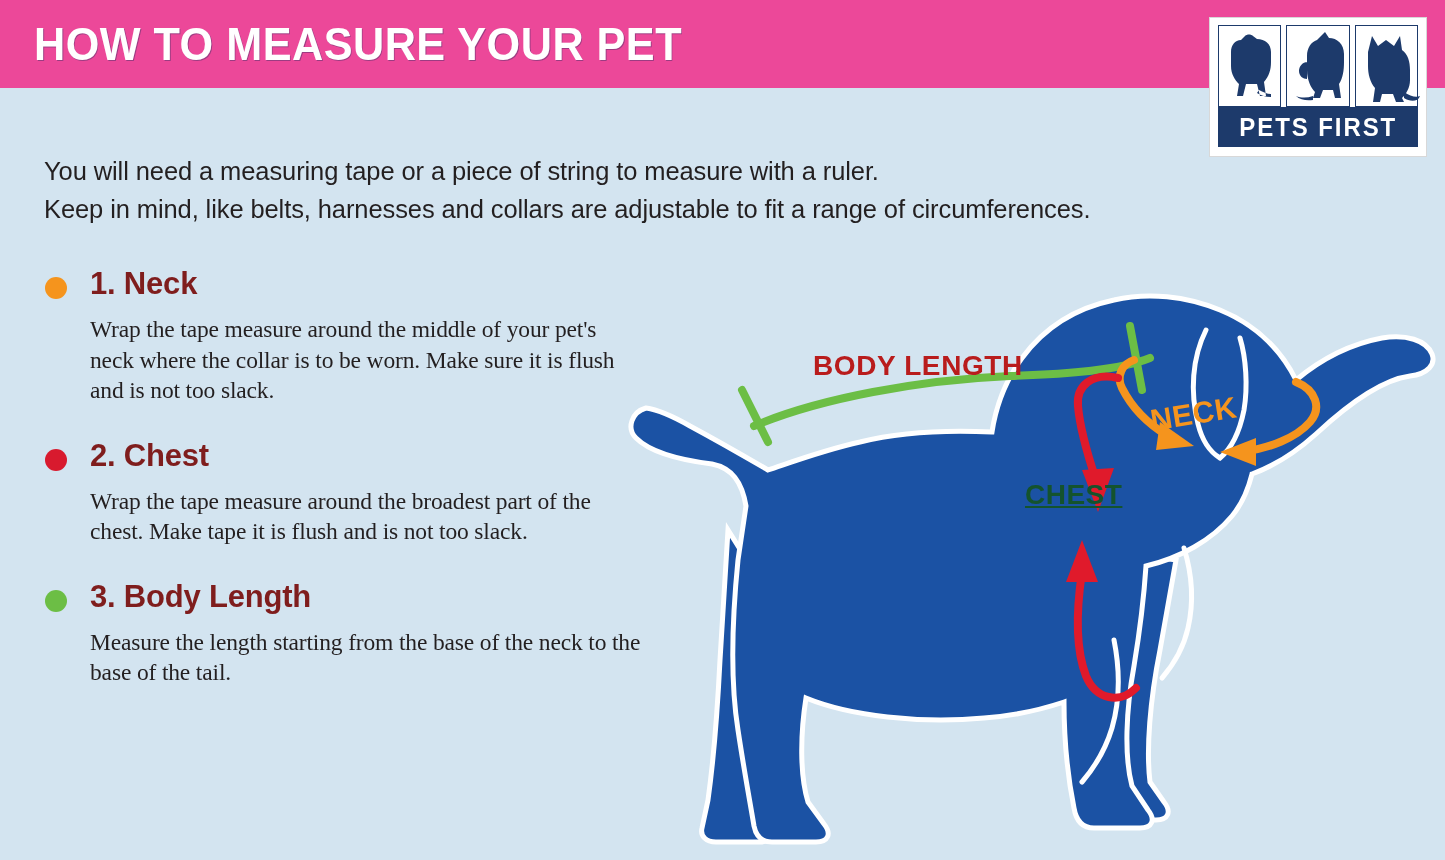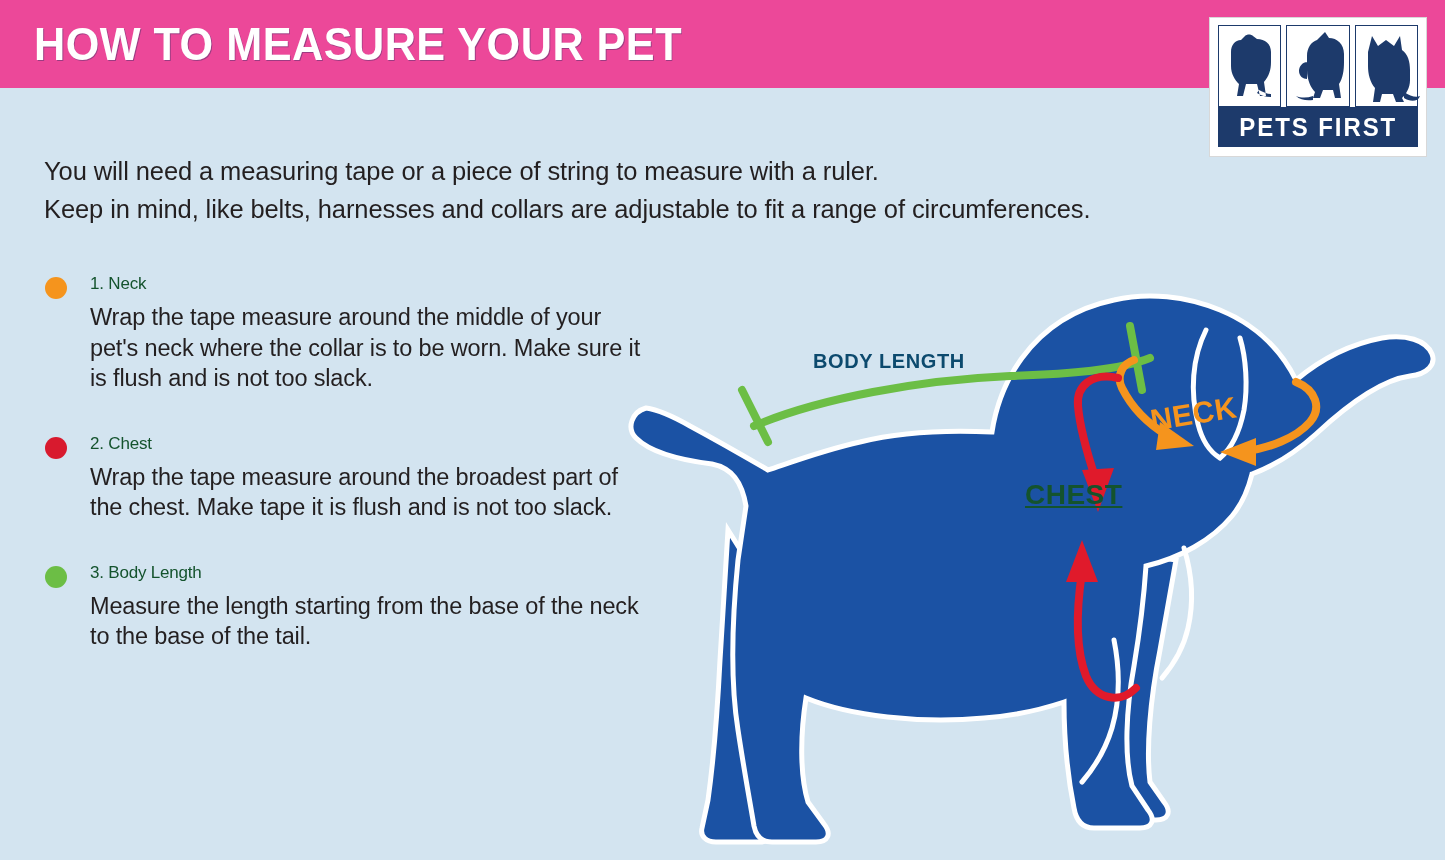--- a/index.html
+++ b/index.html
@@ -111,55 +111,56 @@
   }
   .step-bullet {
     position: absolute;
     left: 1px;
     top: 9px;
     width: 22px;
     height: 22px;
     border-radius: 50%;
   }
   .step-title {
-    font-size: 17px;
-    font-weight: 400;
-    color: #14532d;
+    font-size: 31px;
+    font-weight: 700;
+    color: #7f1d1d;
     line-height: 32px;
     letter-spacing: -0.2px;
   }
   .step-body {
-    margin-top: 2px;
+    margin-top: 14px;
     font-size: 23.5px;
     line-height: 30.5px;
     color: #231f20;
     letter-spacing: -0.15px;
+    font-family: Liberation Serif, serif;
   }
 
   
   #diagram {
     position: absolute;
     left: 620px;
     top: 230px;
     width: 825px;
     height: 630px;
   }
   #diagram svg { display: block; }
 
   .lbl {
     position: absolute;
     font-weight: 700;
     white-space: nowrap;
   }
   #label-body-length {
     left: 813px;
     top: 350px;
-    font-size: 20px;
+    font-size: 28px;
     letter-spacing: 0.6px;
-    color: #0c4a6e;
+    color: #b91c1c;
   }
   #label-neck {
     left: 1148px;
     top: 404px;
     font-size: 30px;
     letter-spacing: 0.5px;
     color: #f5941d;
     transform: rotate(-9deg);
     transform-origin: left top;
   }

